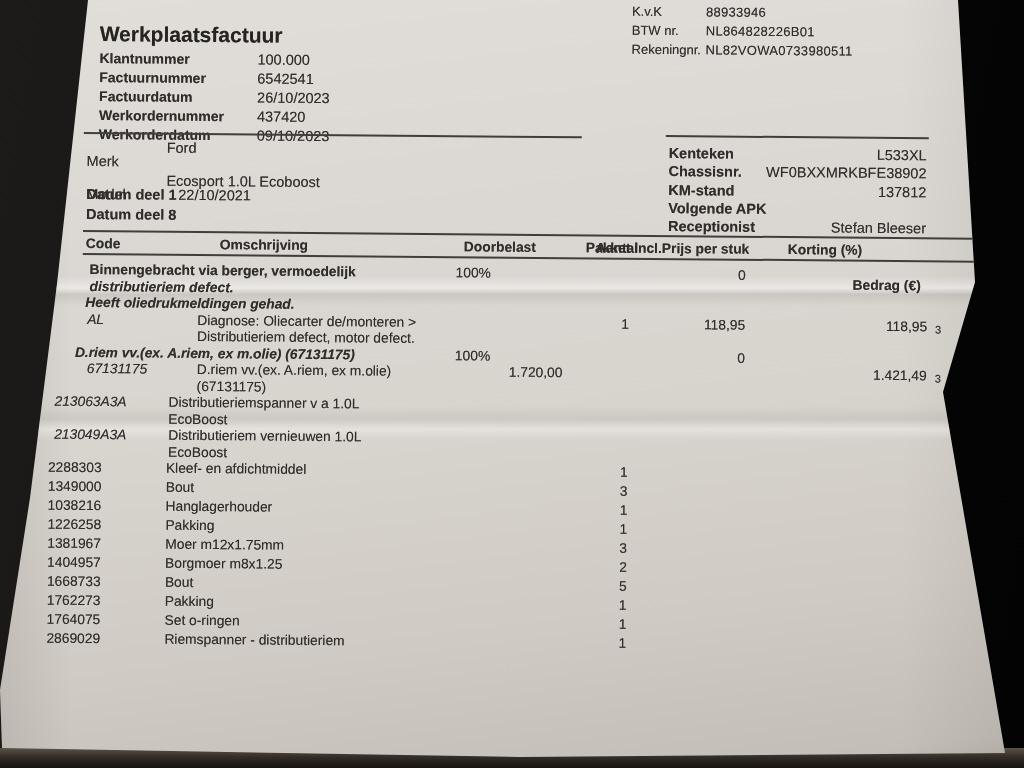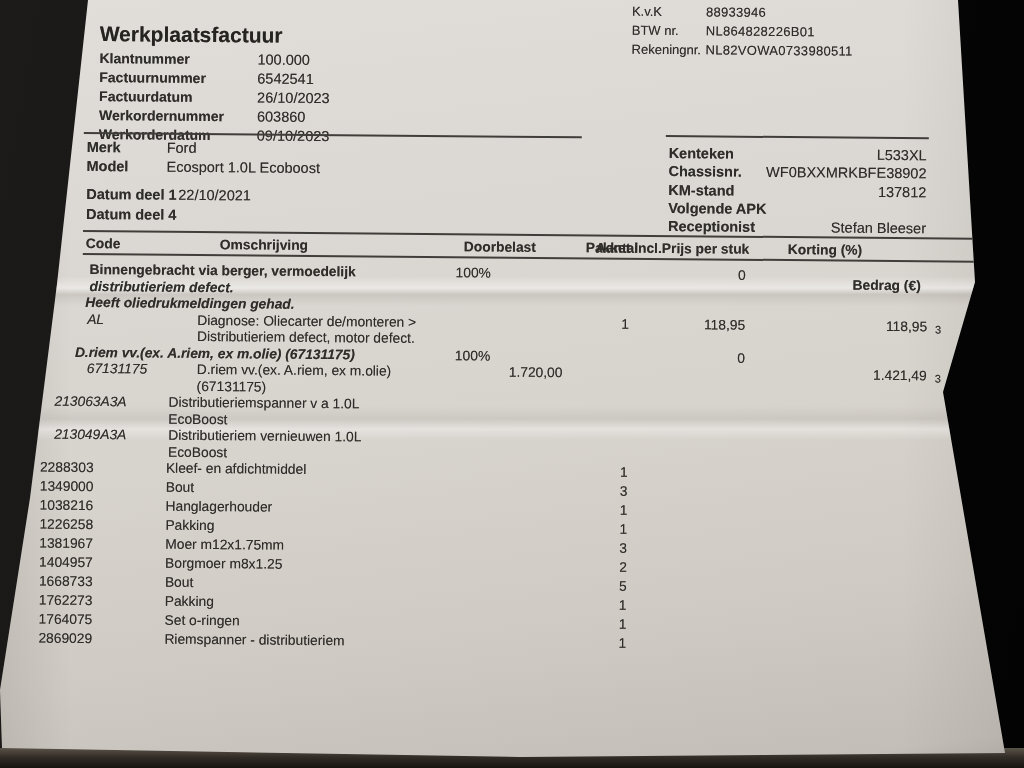--- a/index.html
+++ b/index.html
@@ -54,21 +54,21 @@
   
   .rule { position:absolute; height:2px; background:#403e3b; }
   .rule-h1 { top:132px; left:85px;  width:498px; }
   .rule-v1 { top:130px; left:667px; width:263px; }
   .rule-t1 { top:230px; left:85px;  width:930px; }
   .rule-t2 { top:253px; left:85px;  width:930px; }
 
   
   .veh-left { top:138px; left:88px; font-size:14.5px; line-height:18.5px; }
   .veh-left .row { display:flex; }
-  .veh-left .lbl { width:80px; font-weight:bold; }
+  .veh-left .lbl { width:80px; font-weight:normal;margin-top:14px; }
   .veh-dates { top:184px; left:88px; font-size:14.5px; line-height:20px; }
   .veh-dates .row { display:flex; }
   .veh-dates .lbl { width:92px; font-weight:bold; }
   .veh-right { top:139px; left:670px; width:258px; font-size:14.5px; line-height:18.3px; }
   .veh-right .row { position:relative; }
   .veh-right .lbl { font-weight:bold; }
   .veh-right .val { position:absolute; right:0; top:0; }
 
   
   .thead { top:236px; left:0; width:1024px; font-weight:bold; font-size:13.8px; }
@@ -89,21 +89,21 @@
   .prijs  { left:660px; width:88px; text-align:right; }
   .korting{ left:770px; }
   .bedrag { left:852px; width:78px; text-align:right; }
   .note   { left:938px; top:2px; font-size:11px; }
 
   .k-remark { margin-top:4px; }
   .k-remark .desc { margin-left:92px; font-weight:bold; }
   .k-remark .dline2 { font-style:italic; }
   .k-remark-italic .desc { margin-left:88px; font-weight:bold; font-style:italic; }
   .k-group .desc { margin-left:78px; font-weight:bold; font-style:italic; }
-  .k-part .code { left:44px; font-style:normal;text-align:right; }
+  .k-part .code { left:52px; font-style:normal;text-align:right; }
   .k-part .desc { margin-left:170px; }
   .k-part { margin-bottom:2.5px; }
   .k-part-italic .code { left:58px; }
   .k-part-italic .desc { margin-left:172px; }
 </style>
 </head>
 <body>
 
 <div class="floor"></div>
 
@@ -139,21 +139,21 @@
       <div class="row">
         <span class="lbl">Factuurnummer</span>
         <span class="val">6542541</span>
       </div>
       <div class="row">
         <span class="lbl">Factuurdatum</span>
         <span class="val">26/10/2023</span>
       </div>
       <div class="row">
         <span class="lbl">Werkordernummer</span>
-        <span class="val">603860</span>
+        <span class="val">437420</span>
       </div>
       <div class="row">
         <span class="lbl">Werkorderdatum</span>
         <span class="val">09/10/2023</span>
       </div>
     </div>
 
     <div class="rule rule-h1"></div>
     <div class="rule rule-v1"></div>
     <div class="rule rule-t1"></div>
@@ -168,21 +168,21 @@
         <span class="lbl">Model</span>
         <span class="val">Ecosport 1.0L Ecoboost</span>
       </div>
     </div>
     <div class="abs veh-dates">
       <div class="row">
         <span class="lbl">Datum deel 1</span>
         <span class="val">22/10/2021</span>
       </div>
       <div class="row">
-        <span class="lbl">Datum deel 4</span>
+        <span class="lbl">Datum deel 8</span>
         <span class="val"></span>
       </div>
     </div>
 
     <div class="abs veh-right">
       <div class="row">
         <span class="lbl">Kenteken</span>
         <span class="val">L533XL</span>
       </div>
       <div class="row">

